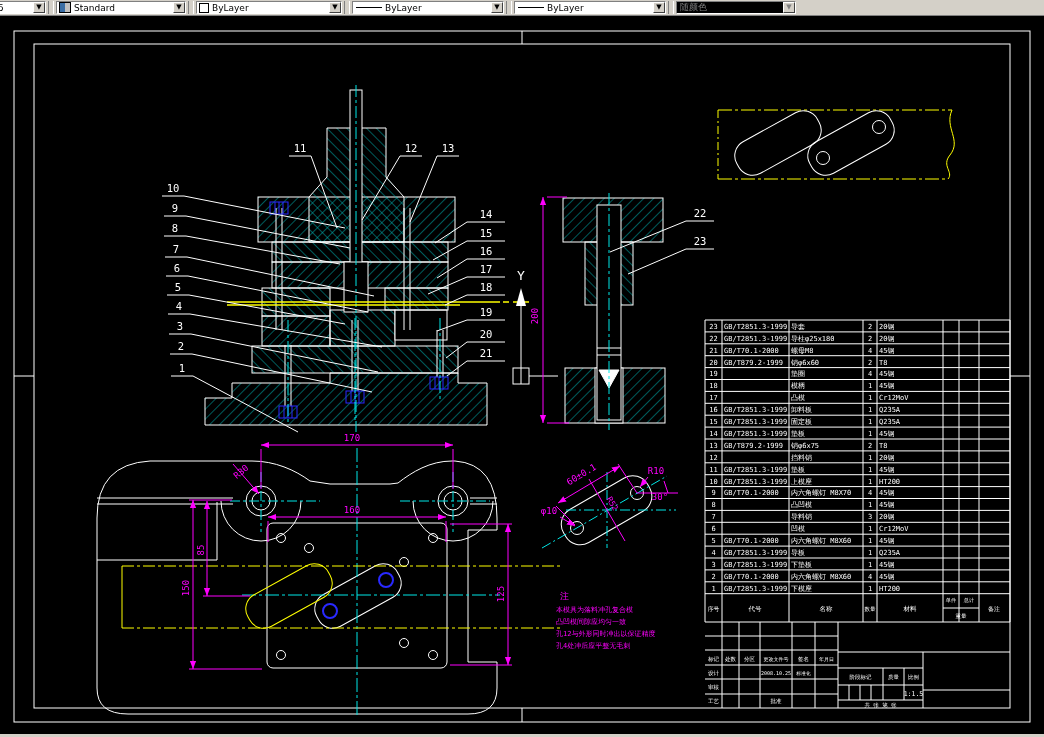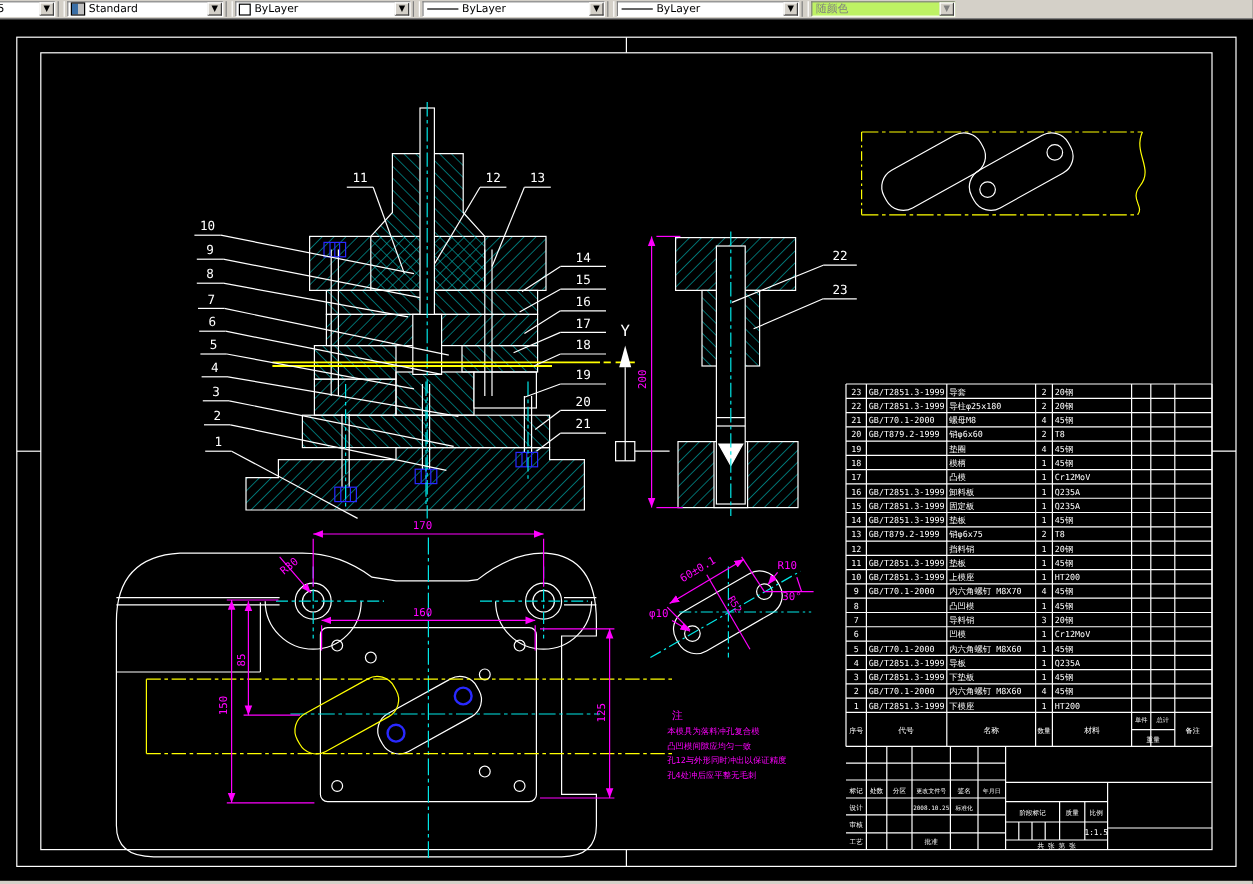--- a/index.html
+++ b/index.html
@@ -11,21 +11,21 @@
            display:flex;align-items:center;z-index:5;}
   .combo{display:flex;align-items:center;height:13px;background:#fff;
          border:1px solid;border-color:#808080 #fff #fff #808080;
          font-size:9px;color:#000;box-sizing:border-box;}
   .combo .val{flex:1;padding:0 3px;white-space:nowrap;overflow:hidden;
               font-family:"DejaVu Sans",sans-serif;}
   .combo .btn{width:12px;height:11px;background:#d4d0c8;
               border:1px solid;border-color:#fff #404040 #404040 #fff;
               display:flex;align-items:center;justify-content:center;
               font-size:7px;line-height:1;color:#000;box-sizing:border-box;}
-  .combo.disabled{background:#bef264;}
+  .combo.disabled{background:#000000;}
   .combo.disabled .val{color:#808080;}
   .sep{width:4px;height:13px;border-left:1px solid #808080;
        border-right:1px solid #fff;margin:0 2px;}
   .swatch{width:8px;height:8px;border:1px solid #000;background:#fff;
           margin-left:2px;flex:0 0 auto;}
   .ltline{width:26px;height:1px;background:#000;margin-left:3px;flex:0 0 auto;}
   .styleicon{width:10px;height:9px;margin-left:2px;flex:0 0 auto;
              background:linear-gradient(90deg,#3a6ea5 50%,#c0c0c0 50%);
              border:1px solid #000;}
   svg{position:absolute;top:0;left:0;}

